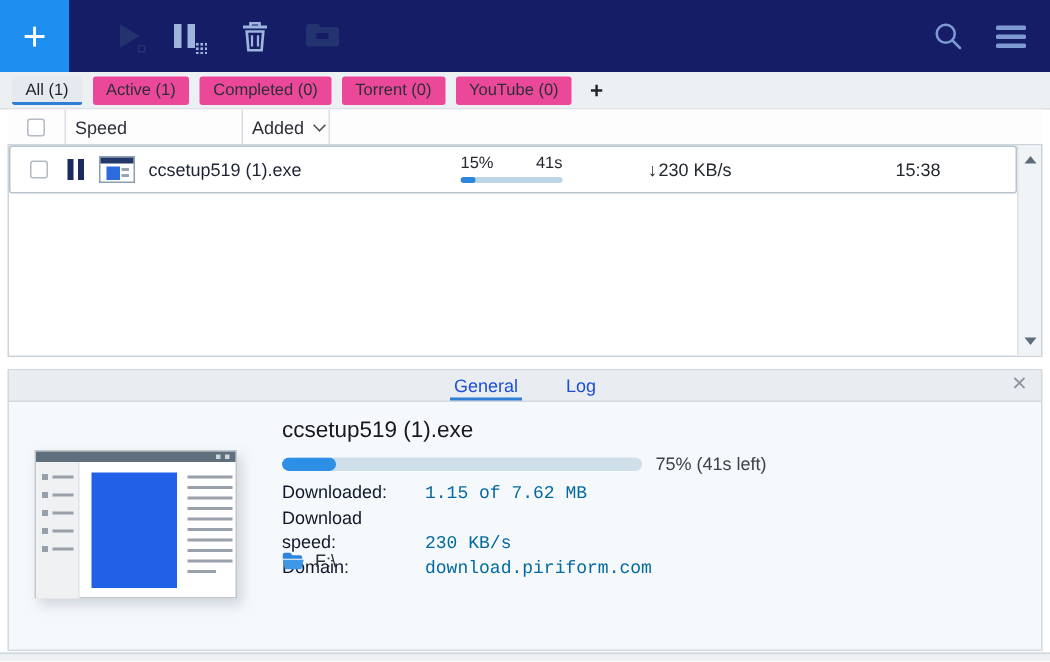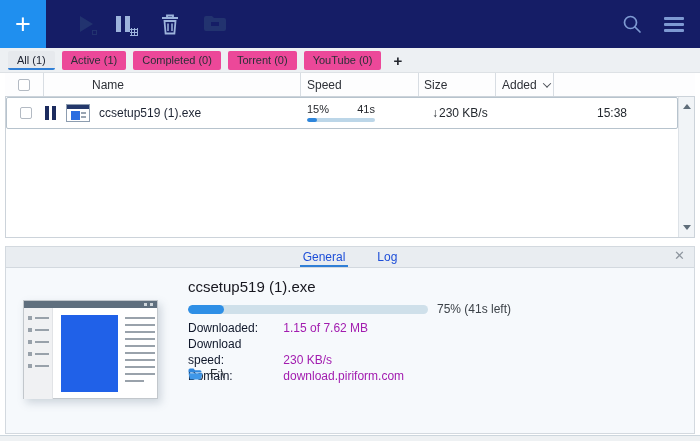--- a/index.html
+++ b/index.html
@@ -113,21 +113,21 @@
   .thumb-lines i { display:block; width:30px; height:2px; background:#99a2ab; margin-bottom:5px; }
   .thumb-lines i.short { width:19px; }
 
   .dl-title { position:absolute; left:182px; top:10px; font-size:15px; color:#17171f; }
   .dl-progress-row { position:absolute; left:182px; top:34px; display:flex; align-items:center; }
   .dl-track { width:240px; height:9px; background:#cfe0ea; border-radius:5px; overflow:hidden; }
   .dl-fill { height:100%; background:#2e8fe6; border-radius:5px; }
   .dl-progress-label { margin-left:9px; font-size:12px; color:#3c4248; }
   .dl-fields { position:absolute; left:182px; top:52px; font-size:12px; line-height:16px; }
   .dl-field-label { display:inline-block; width:92px; color:#0f172a; }
-  .dl-field-value { color:#a21caf; }
+  .dl-field-value { color:#0369a1;font-family:Liberation Mono, monospace; }
   .dl-location { position:absolute; left:182px; top:99px; display:flex; align-items:center; font-size:12px; color:#2c3238; }
   .folder-glyph { margin-right:7px; display:flex; }
 
   .bottom-gap { position:absolute; left:0; top:435px; width:700px; height:6px; background:#eef1f3;
                 border-top:1px solid #ccd6dd; }
 </style>
 </head>
 <body>
 
 <div class="app">
@@ -180,28 +180,22 @@
     <button class="ftab">Completed (0)</button>
     <button class="ftab">Torrent (0)</button>
     <button class="ftab">YouTube (0)</button>
     <button class="ftab-add">+</button>
   </nav>
 
   <div class="table-header">
     <div class="th th-check">
       <span class="checkbox"></span>
     </div>
-    <div class="th th-name">
-        <span>Name</span>
-      </div>
     <div class="th th-speed">
         <span>Speed</span>
-      </div>
-    <div class="th th-size">
-        <span>Size</span>
       </div>
     <div class="th th-added">
       <span>Added</span>
       <span class="sort-chevron"></span>
     </div>
     <div class="th-fill"></div>
   </div>
 
   <div class="table-body">
     <div class="dl-row">

